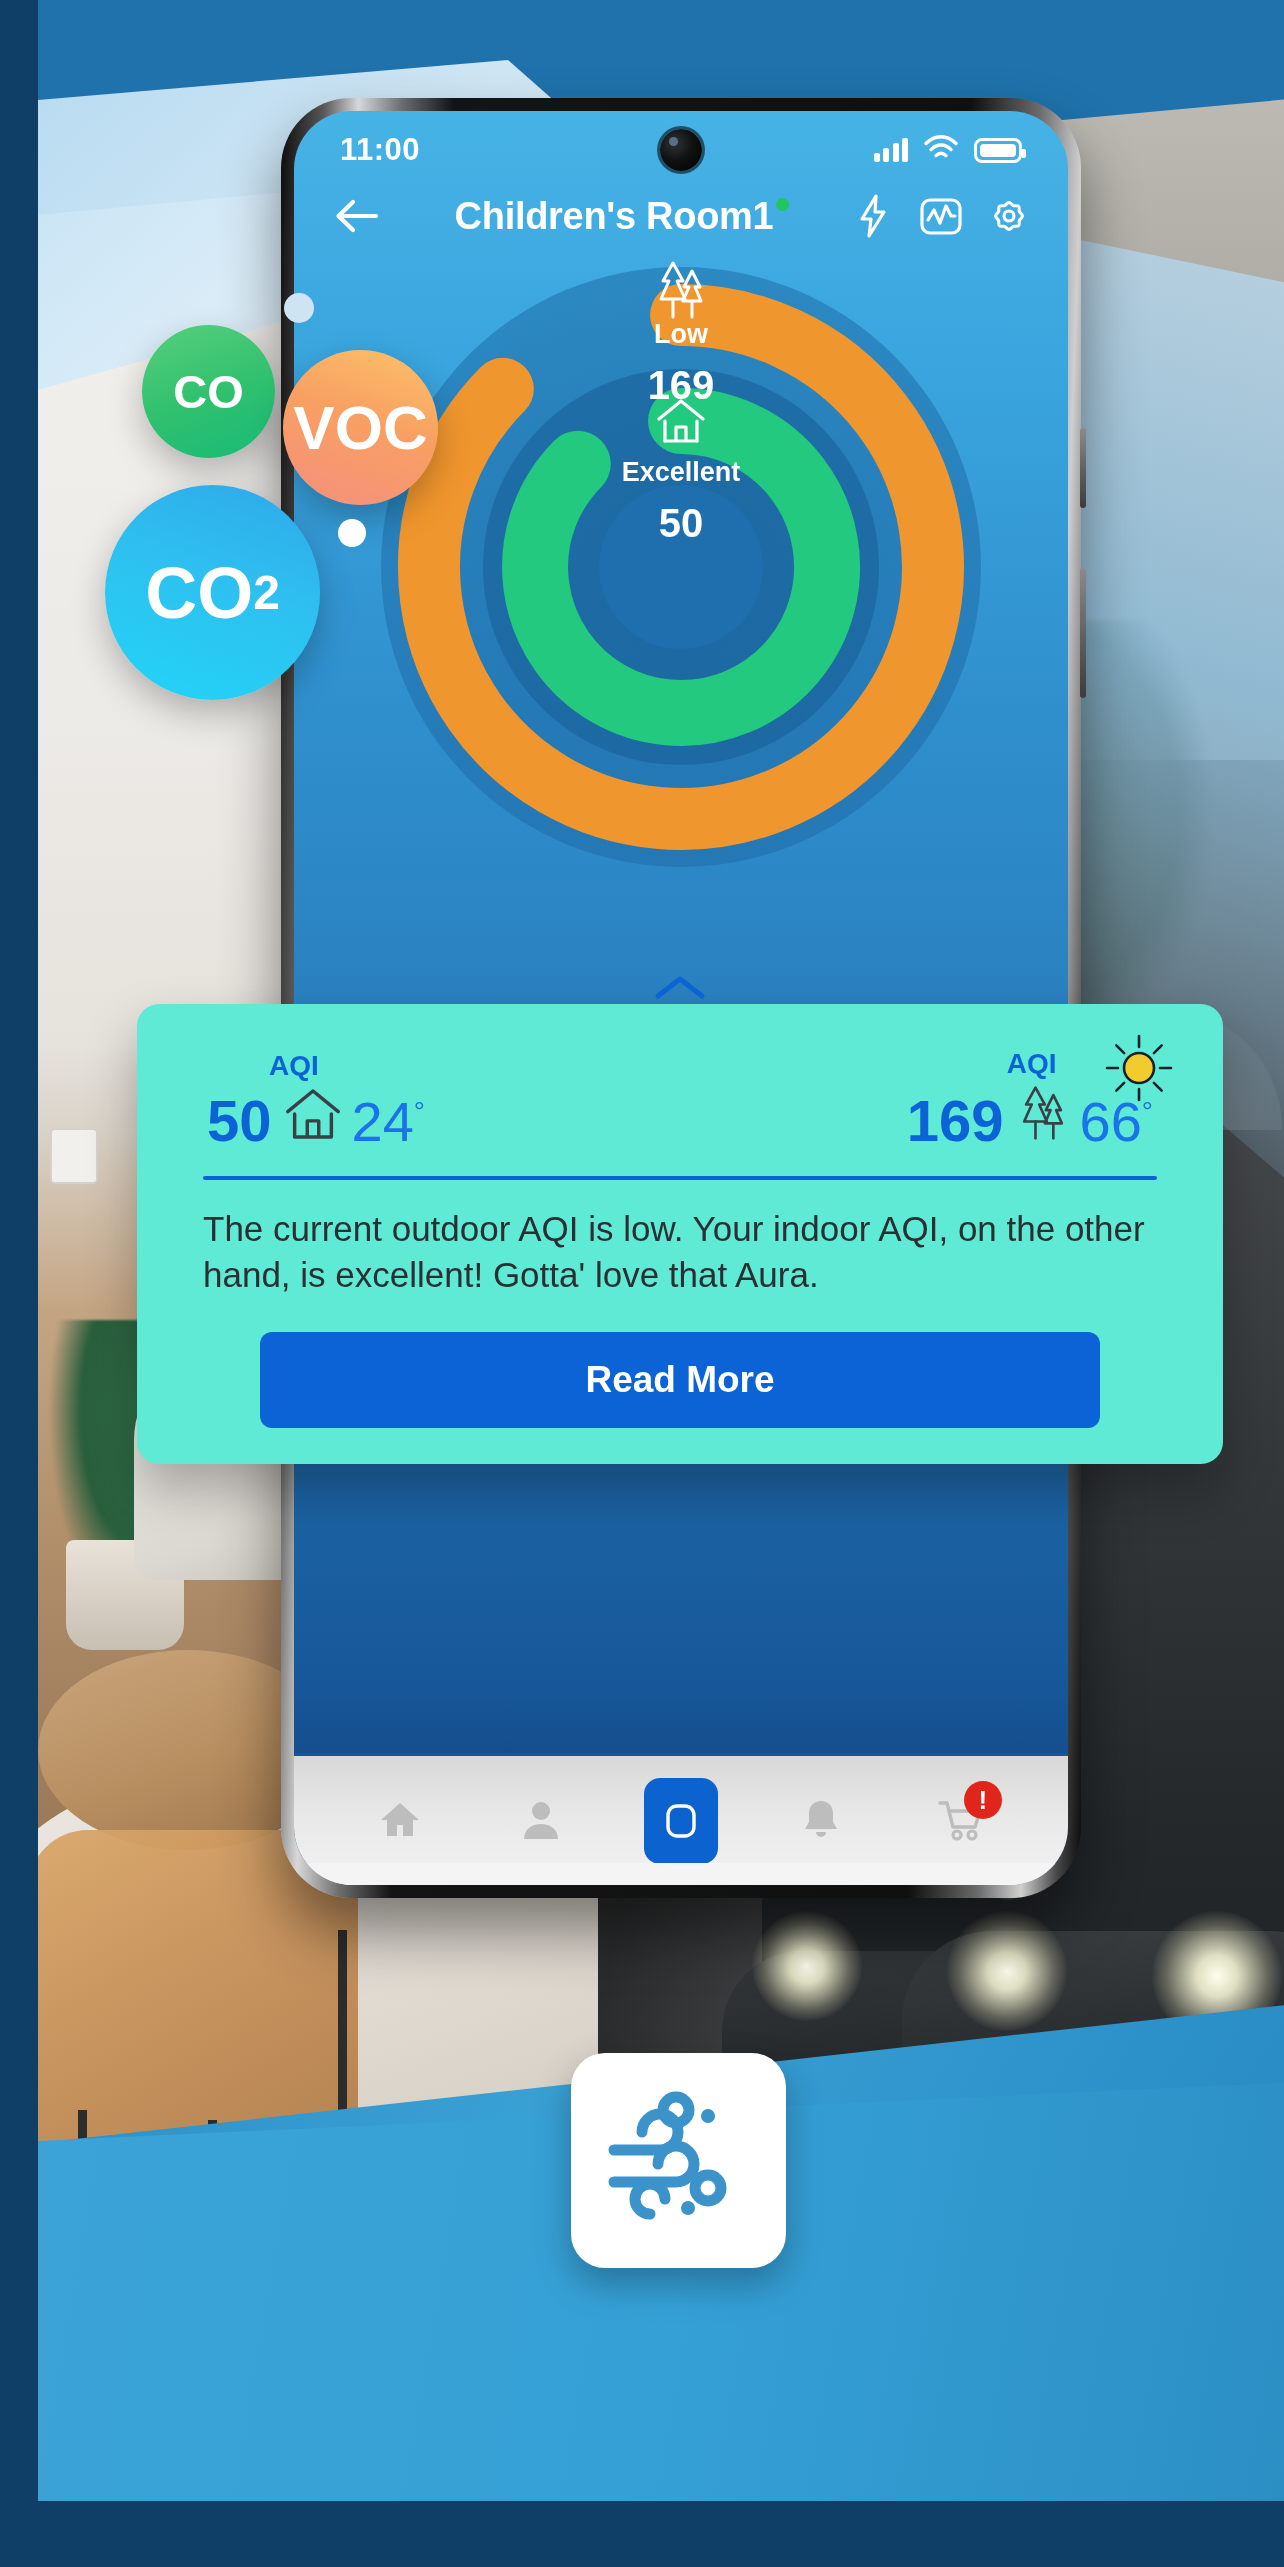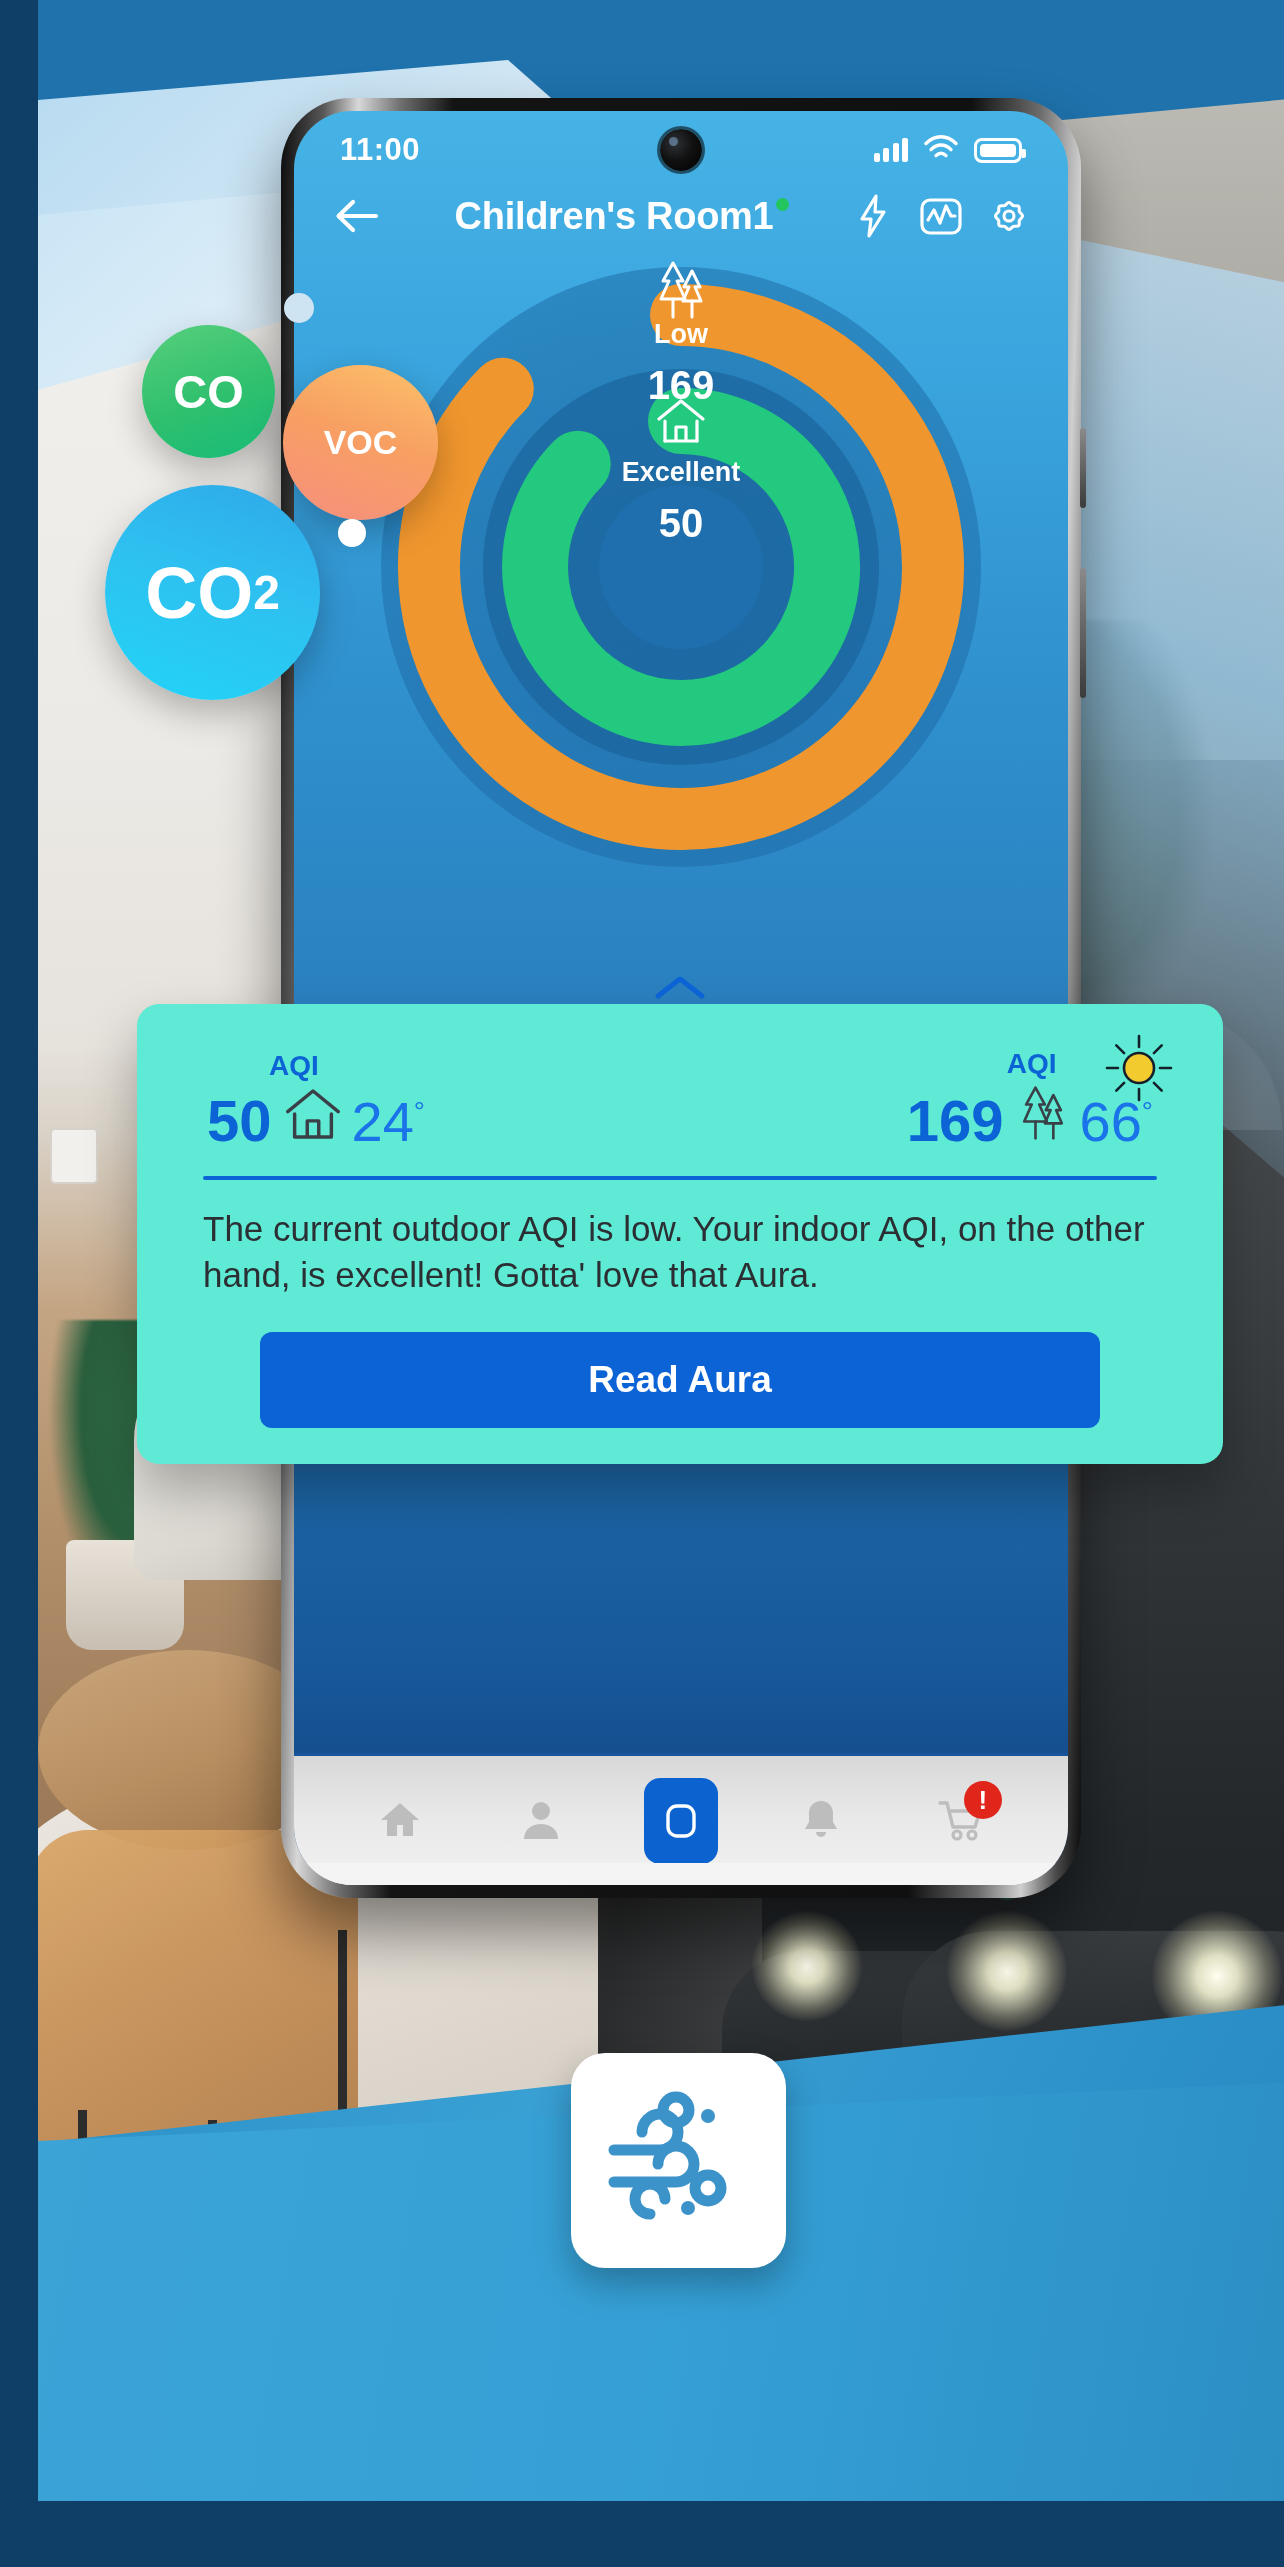--- a/index.html
+++ b/index.html
@@ -275,21 +275,21 @@
     font-size:37px; font-weight:700; font-family:"Liberation Sans", sans-serif; cursor:pointer;
   }
 
   
   .bubble {
     position:absolute; border-radius:50%; display:flex; align-items:center; justify-content:center;
     color:#fff; font-weight:700; box-shadow: 0 14px 34px rgba(0,0,0,.25); z-index:25;
   }
   .b-co { left:104px; top:325px; width:133px; height:133px; font-size:47px;
           background: linear-gradient(160deg,#57cf7c 0%, #2fc06e 55%, #18bb78 100%); }
-  .b-voc { left:245px; top:365px; width:155px; height:155px; font-size:34px;
+  .b-voc { left:245px; top:350px; width:155px; height:155px; font-size:62px;
            background: linear-gradient(200deg,#fcc26a 0%, #f8a062 45%, #f58f7e 100%); }
   .b-co2 { left:67px; top:485px; width:215px; height:215px; font-size:72px;
            background: linear-gradient(200deg,#2fa8e8 0%, #2ec0f0 45%, #22d4f7 100%); }
   .b-co2 sub { font-size:48px; vertical-align: -6px; }
   .dot-small {
     position:absolute; border-radius:50%; z-index:25;
   }
   .d1 { left:246px; top:293px; width:30px; height:30px; background:#cfe4f3; }
   .d2 { left:300px; top:519px; width:28px; height:28px; background:#ffffff; }
 
@@ -537,21 +537,21 @@
           </svg>
         </span>
         <span class="aqi-temp"><span>66</span><sup>°</sup></span>
       </div>
     </div>
 
     <div class="hr"></div>
 
     <div class="card-text">The current outdoor AQI is low. Your indoor AQI, on the other hand, is excellent! Gotta' love that Aura.</div>
 
-    <button class="read-more">Read Aura</button>
+    <button class="read-more">Read More</button>
   </div>
 
   <div class="bubble b-co">
     <span>CO</span>
   </div>
   <div class="bubble b-voc">
     <span>VOC</span>
   </div>
   <div class="bubble b-co2">
     <span>CO</span>

